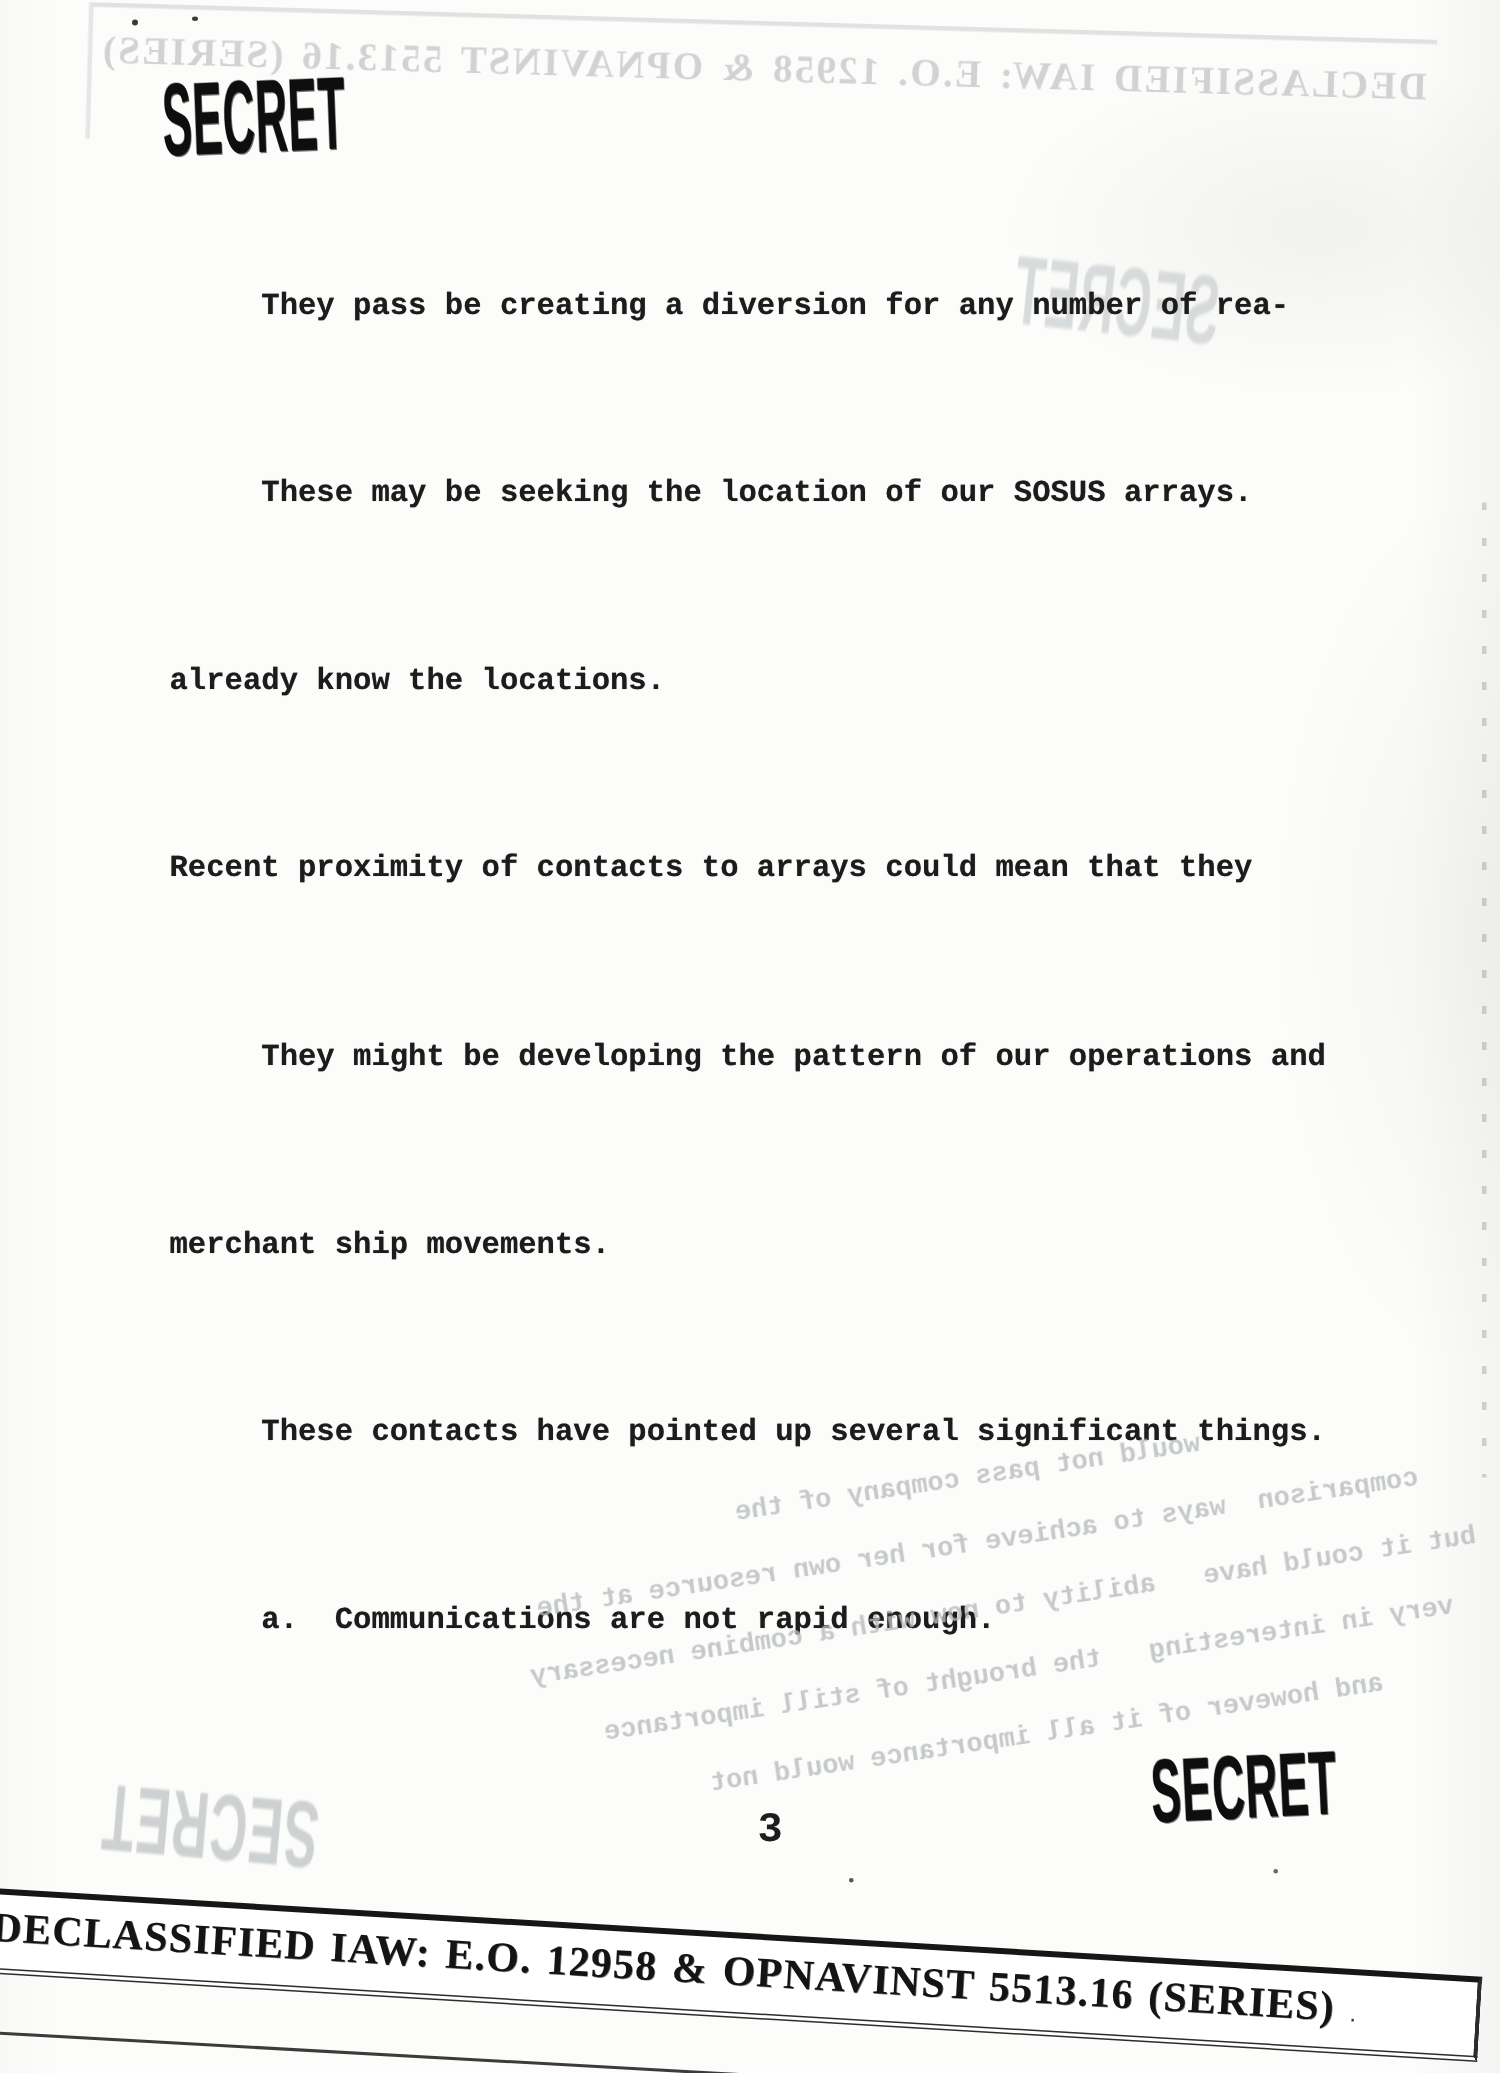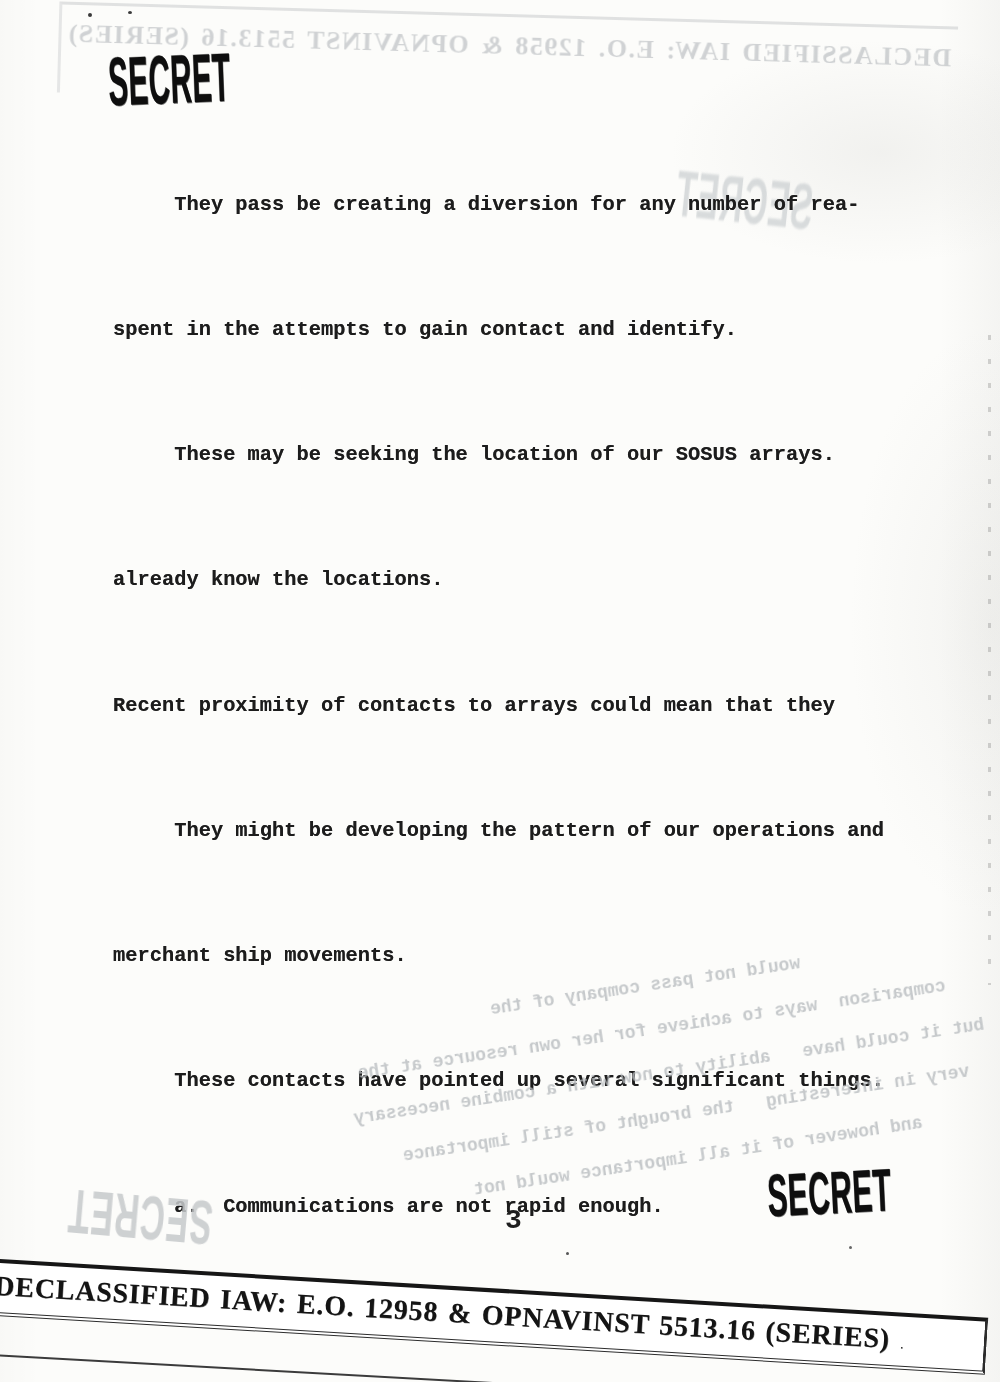--- a/index.html
+++ b/index.html
@@ -115,21 +115,20 @@
 <div class="paper-shade"></div>
 
 <div class="ghost ghost-banner-top">DECLASSIFIED IAW: E.O. 12958 &amp; OPNAVINST 5513.16 (SERIES)</div>
 
 <div class="ghost ghost-secret-right">SECRET</div>
 
 <div class="stamp stamp-top">SECRET</div>
 
 <div class="typed">
   <div>     They pass be creating a diversion for any number of rea-</div>
-  <div>spent in the attempts to gain contact and identify.</div>
   <div>     These may be seeking the location of our SOSUS arrays.</div>
   <div>already know the locations.</div>
   <div>Recent proximity of contacts to arrays could mean that they</div>
   <div>     They might be developing the pattern of our operations and</div>
   <div>merchant ship movements.</div>
   <div>     These contacts have pointed up several significant things.</div>
   <div>     a.  Communications are not rapid enough.</div>
   
   
   

